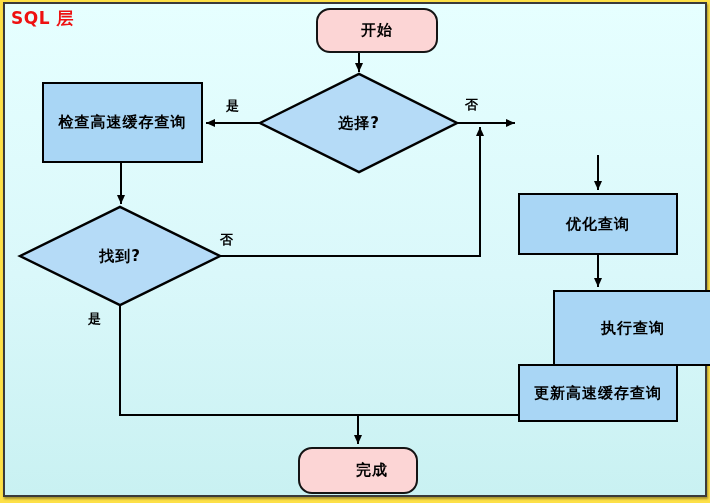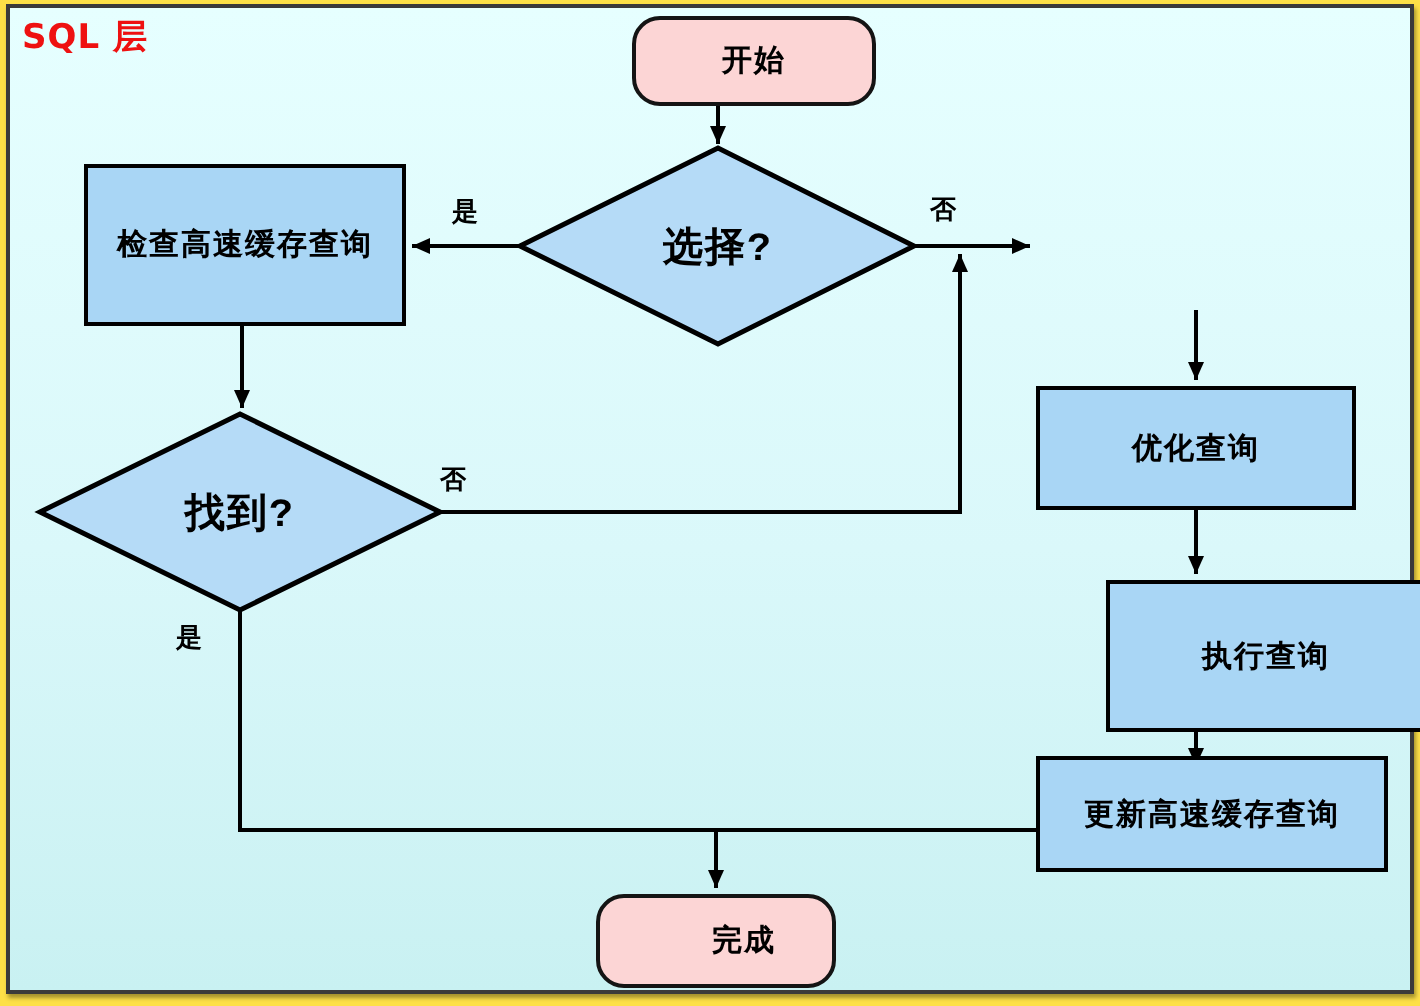--- a/index.html
+++ b/index.html
@@ -77,27 +77,26 @@
   .terminal {
     background: var(--terminal-fill, #fcd5d5);
     border: 2.5px solid #141414;
     border-radius: 14px;
   }
   .decision-label {
     position: absolute;
     display: flex;
     align-items: center;
     justify-content: center;
-    font-size: 20px;
+    font-size: 15px;
     font-weight: bold;
     color: #000;
     letter-spacing: 1px;
     white-space: nowrap;
     pointer-events: none;
-    font-family: Liberation Mono, monospace;
   }
   .edge-label {
     position: absolute;
     font-size: 13px;
     font-weight: bold;
     color: #000;
     white-space: nowrap;
   }
 </style>
 </head>
@@ -131,21 +130,21 @@
     <path class="wire" d="M598,255 L598,287" marker-end="url(#arrow)"></path>
     <path class="wire" d="M598,350 L598,383" marker-end="url(#arrow)"></path>
   </svg>
 
   <div class="node terminal" style="left:316px; top:8px; width:122px; height:45px;">开始</div>
   <div class="node terminal" style="left:298px; top:447px; width:120px; height:47px;padding-left:28px;">完成</div>
 
   <div class="node process" style="left:42px; top:82px; width:161px; height:81px;">检查高速缓存查询</div>
   <div class="node process" style="left:518px; top:193px; width:160px; height:62px;text-align:center;">优化查询</div>
   <div class="node process" style="left:518px; top:290px; width:160px; height:76px;margin-left:35px;">执行查询</div>
-  <div class="node process" style="left:518px; top:378px; width:176px; height:58px;">更新高速缓存查询</div>
+  <div class="node process" style="left:518px; top:364px; width:160px; height:58px;">更新高速缓存查询</div>
 
   <div class="decision-label" style="left:300px; top:110px; width:118px; height:26px;">选择?</div>
   <div class="decision-label" style="left:60px; top:243px; width:120px; height:26px;">找到?</div>
 
   <div class="edge-label" style="left:226px; top:97px;">是</div>
   <div class="edge-label" style="left:465px; top:96px;">否</div>
   <div class="edge-label" style="left:220px; top:231px;">否</div>
   <div class="edge-label" style="left:88px; top:310px;">是</div>
 
 </div>

